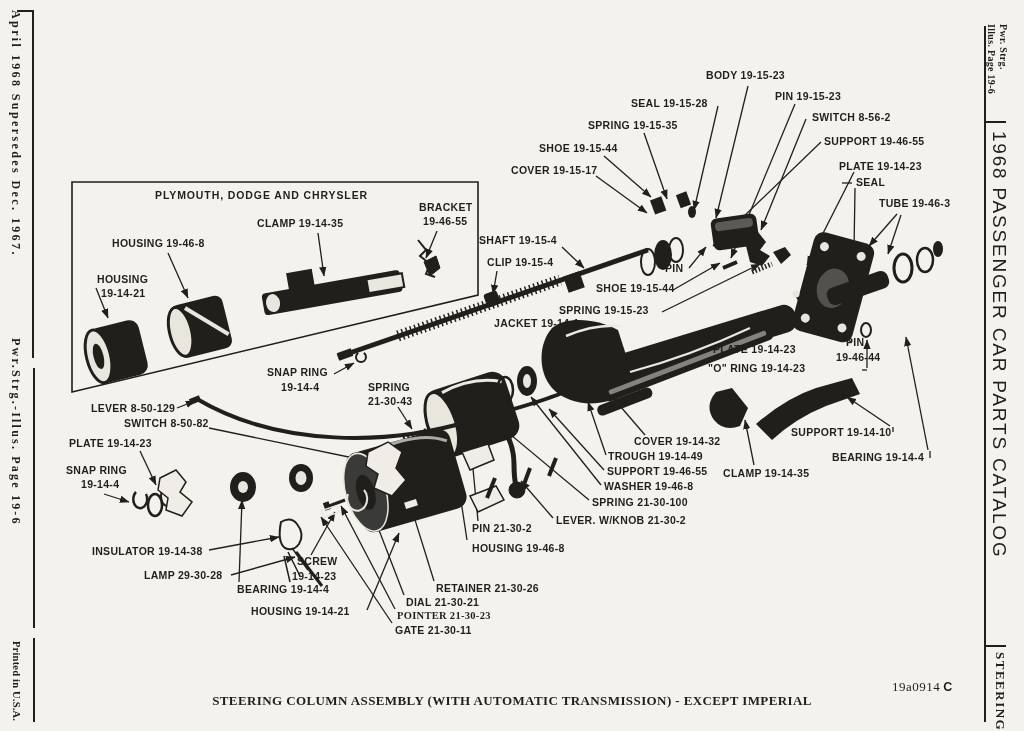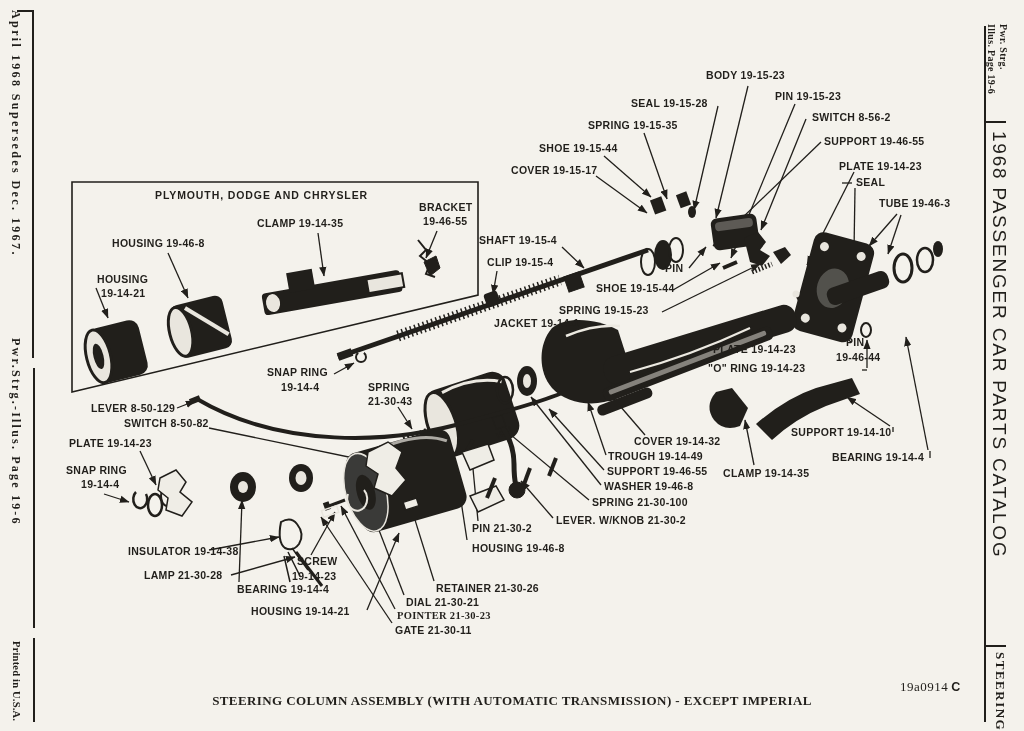--- a/index.html
+++ b/index.html
@@ -8,21 +8,21 @@
   .vt{position:absolute;writing-mode:vertical-rl;text-orientation:sideways;white-space:nowrap;}
   .rule{position:absolute;background:#211f1b;}
   .plabel{position:absolute;font:700 10.5px "Liberation Sans",sans-serif;letter-spacing:.3px;
           white-space:nowrap;color:#211f1b;text-align:right;}
   .margin-serif{font-family:"Liberation Serif",serif;font-weight:700;}
   #inset-title{position:absolute;left:155px;top:189px;font:700 10.5px "Liberation Sans",sans-serif;
           letter-spacing:.9px;white-space:nowrap;}
   #notice{position:absolute;left:774px;top:588px;width:160px;height:51px;border:2px solid #211f1b;}
   #notice .inner{position:absolute;inset:2px;border:1px solid #211f1b;text-align:center;
           font:700 10.5px "Liberation Sans",sans-serif;letter-spacing:.3px;line-height:15px;padding-top:2px;}
-  #figno{position:absolute;left:892px;top:679px;font:400 13px "Liberation Serif",serif;letter-spacing:.5px;margin-left:8px;}
+  #figno{position:absolute;left:892px;top:679px;font:400 13px "Liberation Serif",serif;letter-spacing:.5px;}
   #figno b{font:700 12.5px "Liberation Sans",sans-serif;margin-left:3px;}
   #caption{position:absolute;left:162px;top:693px;width:700px;text-align:center;
           font:700 13px "Liberation Serif",serif;letter-spacing:.4px;white-space:nowrap;}
   svg{position:absolute;left:0;top:0;}
 </style>
 </head>
 <body>
 
 <div class="page">
 
@@ -297,22 +297,22 @@
       <div class="plabel" style="left: 708px; top: 362px;">"O" RING 19-14-23</div>
       <div class="plabel" style="left: 267px; top: 366px;">SNAP RING</div>
       <div class="plabel" style="left: 281px; top: 381px;">19-14-4</div>
       <div class="plabel" style="left: 368px; top: 381px;">SPRING</div>
       <div class="plabel" style="left: 368px; top: 395px;">21-30-43</div>
       <div class="plabel" style="left: 91px; top: 402px;">LEVER 8-50-129</div>
       <div class="plabel" style="left: 124px; top: 417px;">SWITCH 8-50-82</div>
       <div class="plabel" style="left: 69px; top: 437px;">PLATE 19-14-23</div>
       <div class="plabel" style="left: 66px; top: 464px;">SNAP RING</div>
       <div class="plabel" style="left: 81px; top: 478px;">19-14-4</div>
-      <div class="plabel" style="left: 92px; top: 545px; margin-left: 36px;">INSULATOR 19-14-38</div>
-      <div class="plabel" style="left: 144px; top: 569px;">LAMP 21-30-28</div>
+      <div class="plabel" style="left: 92px; top: 545px;">INSULATOR 19-14-38</div>
+      <div class="plabel" style="left: 144px; top: 569px;">LAMP 29-30-28</div>
       <div class="plabel" style="left: 297px; top: 555px;">SCREW</div>
       <div class="plabel" style="left: 292px; top: 570px;">19-14-23</div>
       <div class="plabel" style="left: 237px; top: 583px;">BEARING 19-14-4</div>
       <div class="plabel" style="left: 251px; top: 605px;">HOUSING 19-14-21</div>
       <div class="plabel" style="left: 472px; top: 522px;">PIN 21-30-2</div>
       <div class="plabel" style="left: 472px; top: 542px;">HOUSING 19-46-8</div>
       <div class="plabel" style="left: 436px; top: 582px;">RETAINER 21-30-26</div>
       <div class="plabel" style="left: 406px; top: 596px;">DIAL 21-30-21</div>
       <div class="plabel" style="left: 397px; top: 610px; font-family: Liberation Serif, serif;">POINTER 21-30-23</div>
       <div class="plabel" style="left: 395px; top: 624px;">GATE 21-30-11</div>

